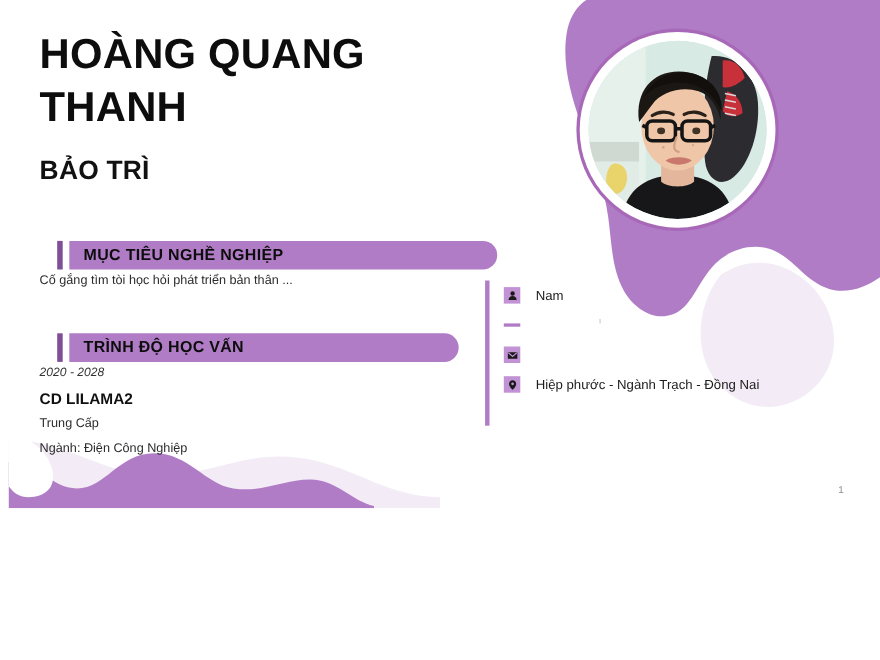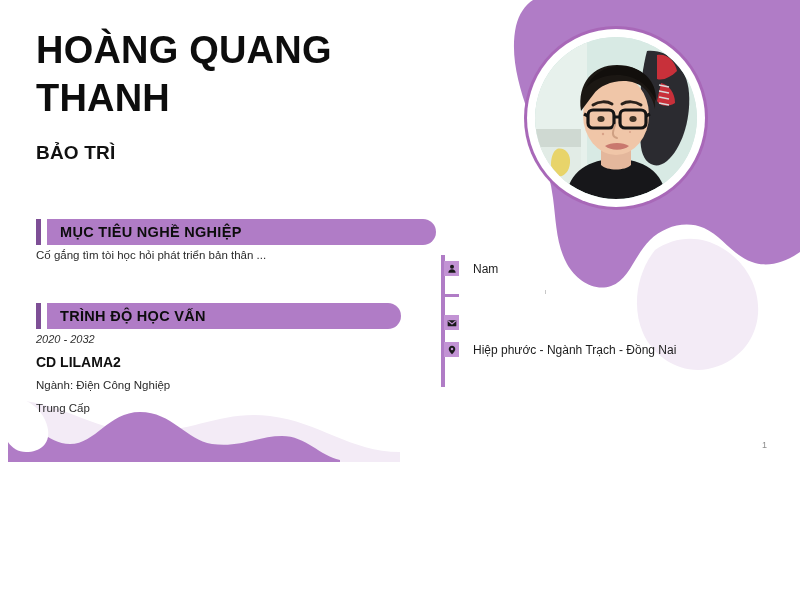--- a/index.html
+++ b/index.html
@@ -43,21 +43,21 @@
   #full-name {
     font-size: 38px;
     font-weight: bold;
     line-height: 48px;
     letter-spacing: 0.2px;
     color: #0d0d0d;
     margin: 0;
     white-space: pre-line;
   }
   #job-title {
-    font-size: 19px;
+    font-size: 24px;
     font-weight: bold;
     color: #111111;
     margin: 20px 0 0 0;
     letter-spacing: 0.2px;
   }
 
   
   #photo-frame {
     position: absolute;
     left: 527px;
@@ -83,20 +83,21 @@
   
   .section {
     position: absolute;
     left: 36px;
   }
   .section-head {
     position: relative;
     height: 26px;
     display: flex;
     align-items: center;
+    margin-left: 16px;
   }
   .section-tick {
     position: absolute;
     left: 0;
     top: 0;
     width: 5px;
     height: 26px;
     background: #7e4f96;
   }
   .section-bar {
@@ -158,21 +159,21 @@
     top: 0;
     width: 4px;
     height: 132px;
     background: #b07cc6;
   }
   .contact-row {
     position: relative;
     display: flex;
     align-items: center;
     height: 27px;
-    padding-left: 3px;
+    padding-left: 17px;
   }
   .contact-icon {
     width: 15px;
     height: 15px;
     background: #c293d4;
     flex: 0 0 15px;
     display: flex;
     align-items: center;
     justify-content: center;
   }
@@ -314,24 +315,24 @@
     <div class="section-body">Cố gắng tìm tòi học hỏi phát triển bản thân ...</div>
   </div>
 
   <div class="section" id="section-education">
     <div class="section-head">
       <span class="section-tick"></span>
       <span class="section-bar" id="education-bar"></span>
       <span class="section-title">TRÌNH ĐỘ HỌC VẤN</span>
     </div>
     <div class="section-body">
-      <div class="edu-dates">2020 - 2032</div>
+      <div class="edu-dates">2020 - 2028</div>
       <div class="edu-school">CD LILAMA2</div>
+      <div class="edu-line">Trung Cấp</div>
       <div class="edu-line">Ngành: Điện Công Nghiệp</div>
-      <div class="edu-line">Trung Cấp</div>
     </div>
   </div>
 
   <div id="contact-panel">
     <span id="contact-rail"></span>
 
     <div class="contact-row">
       <span class="contact-icon">
         <svg viewBox="0 0 12 12" width="10" height="10" xmlns="http://www.w3.org/2000/svg">
           <circle cx="6" cy="3.4" r="2.4" fill="#1a1a1a"></circle>

